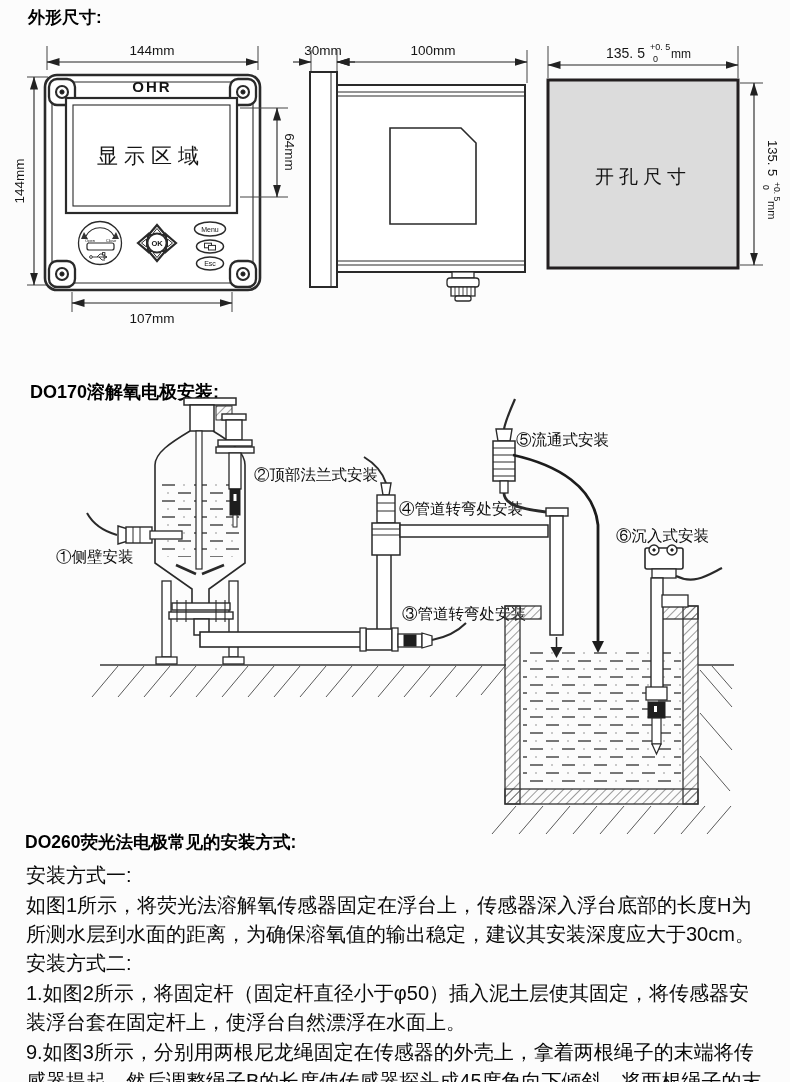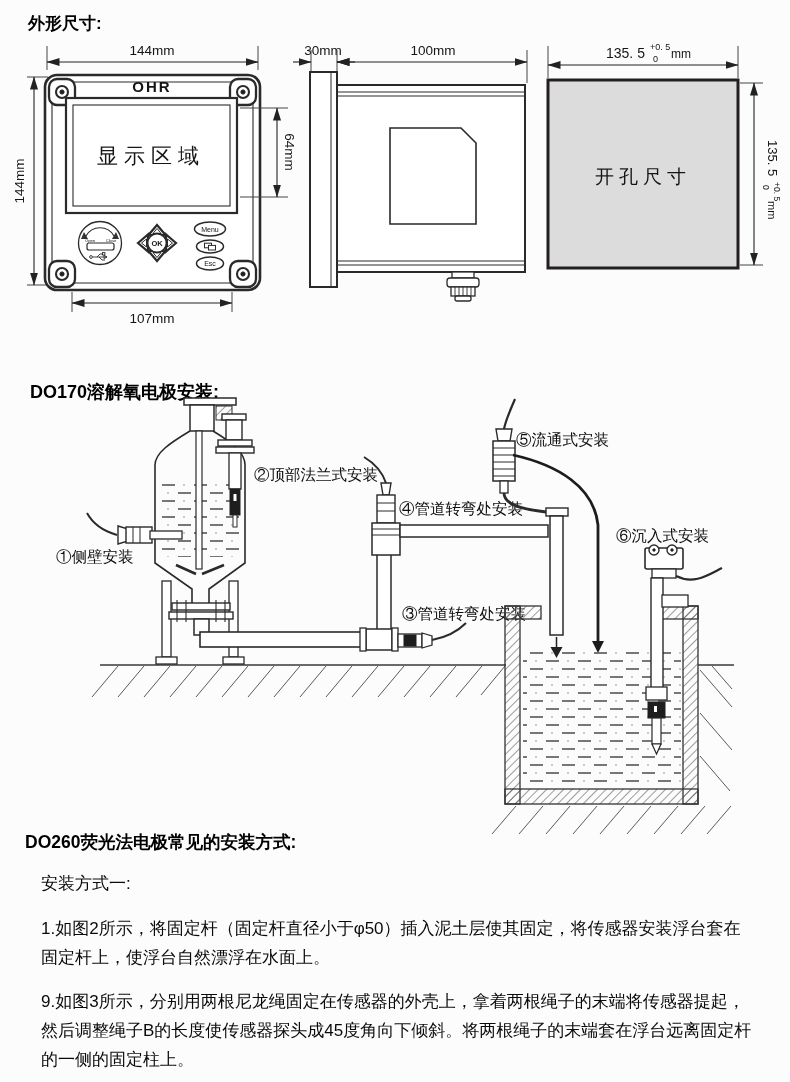--- a/index.html
+++ b/index.html
@@ -12,28 +12,28 @@
   .fw{fill:#ffffff;stroke:#2a2a2a;}
   .dk{fill:#1e1e1e;stroke:#1e1e1e;}
   .dim{stroke:#222;stroke-width:1.1;fill:none;}
   .ext{stroke:#444;stroke-width:1;fill:none;}
   .dimtxt{font-size:13.5px;}
   .cjk-serif{font-family:"Liberation Serif",serif;}
   .lbl{font-size:15.5px;fill:#0d0d0d;}
   .hatchline{stroke:#5a5a5a;stroke-width:1;fill:none;}
   .do260{position:absolute;left:25px;top:830px;width:745px;z-index:3;}
   .do260 .head{font-size:17.5px;font-weight:bold;color:#000;margin:0 0 7px 0;}
-  .do260 p{margin:16px;font-size:17px;line-height:28.8px;color:#0a0a0a;}
+  .do260 p{margin:1px;font-size:20px;line-height:28.8px;color:#0a0a0a;}
 </style>
 </head>
 <body>
 
 <div class="page">
 
-  <div class="h-title" style="left:28px;top:12px;">外形尺寸:</div>
+  <div class="h-title" style="left:28px;top:6px;">外形尺寸:</div>
 
   <svg width="790" height="345" viewBox="0 0 790 345" style="top:0;z-index:1;">
     <defs>
       <marker id="arr" markerUnits="userSpaceOnUse" markerWidth="14" markerHeight="9" refX="12.5" refY="4" orient="auto-start-reverse">
         <polygon points="0,0 13,4 0,8" fill="#222"></polygon>
       </marker>
     </defs>
 
     <g>
       <line class="ext" x1="47" y1="46" x2="47" y2="70"></line>
@@ -315,17 +315,19 @@
       <rect x="654" y="321" width="3" height="6" fill="#fff"></rect>
       <rect class="fw" x="652" y="333" width="9" height="26" stroke-width="1.2"></rect>
       <polygon class="fw" points="652,359 661,359 656.5,369" stroke-width="1.2"></polygon>
     </g>
     <text class="lbl" x="616" y="156">⑥沉入式安装</text>
   </svg>
 
   <div class="do260">
     <div class="head">DO260荧光法电极常见的安装方式:</div>
     <p>安装方式一:</p>
+    <p>如图1所示，将荧光法溶解氧传感器固定在浮台上，传感器深入浮台底部的长度H为所测水层到水面的距离，为确保溶氧值的输出稳定，建议其安装深度应大于30cm。</p>
+    <p>安装方式二:</p>
     <p>1.如图2所示，将固定杆（固定杆直径小于φ50）插入泥土层使其固定，将传感器安装浮台套在固定杆上，使浮台自然漂浮在水面上。</p>
     <p>9.如图3所示，分别用两根尼龙绳固定在传感器的外壳上，拿着两根绳子的末端将传感器提起，然后调整绳子B的长度使传感器探头成45度角向下倾斜。将两根绳子的末端套在浮台远离固定杆的一侧的固定柱上。</p>
   </div>
 
 </div>
 
 </body></html>

